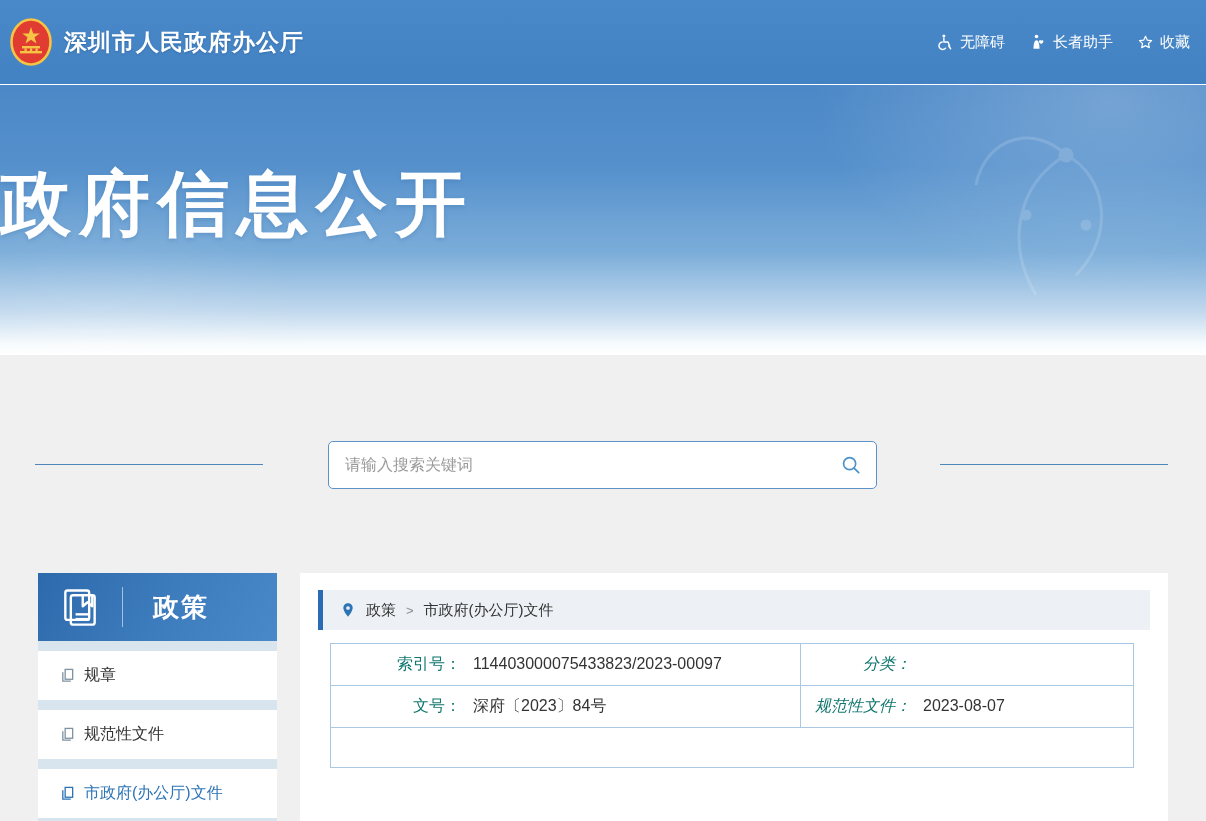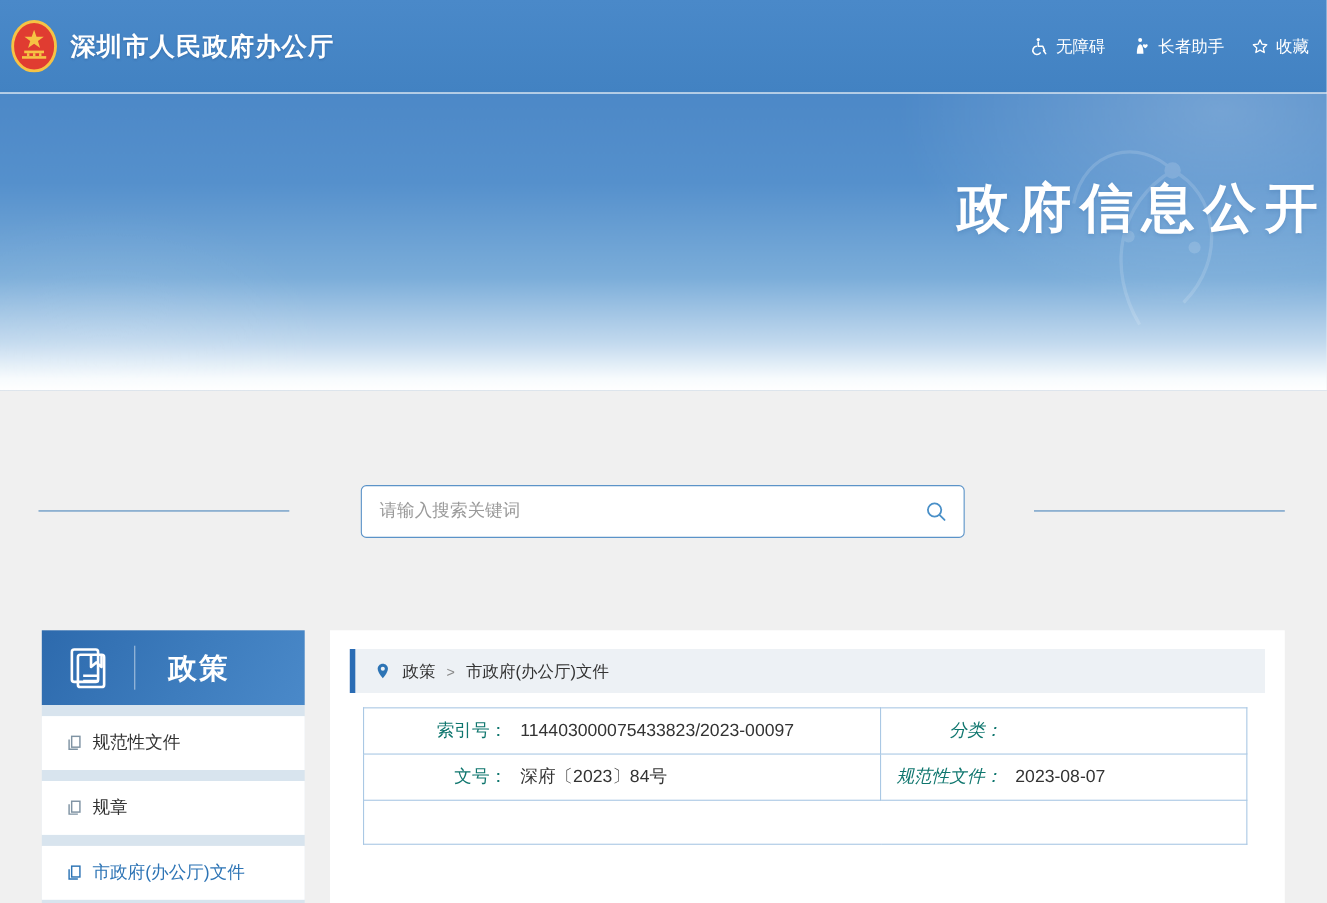--- a/index.html
+++ b/index.html
@@ -22,22 +22,22 @@
   
   .banner{
     position:absolute; left:0; top:84px; width:1206px; height:271px;
     background:
       radial-gradient(420px 260px at 92% 6%, rgba(255,255,255,.22), rgba(255,255,255,0) 70%),
       radial-gradient(300px 200px at 8% 90%, rgba(255,255,255,.10), rgba(255,255,255,0) 70%),
       linear-gradient(180deg,#4c88c7 0%,#5590cc 30%,#7badd9 62%,#c2d9ee 84%,#f7fbfd 96%,#ffffff 100%);
     border-top:1px solid rgba(255,255,255,.35);
   }
   .banner-title{
-    position:absolute; left:0; right:0; top:72px; text-align:right;
-    color:#fff; font-size:48px; font-weight:bold; letter-spacing:8px;
+    position:absolute; left:0; right:0; top:72px; text-align:left;
+    color:#fff; font-size:71px; font-weight:bold; letter-spacing:8px;
     text-shadow:0 2px 4px rgba(30,80,140,.18);
   }
   .petal{ position:absolute; opacity:.14; }
 
   
   .content{ position:absolute; left:0; top:355px; width:1206px; height:466px; background:#f0f0f0; }
 
   .deco-line{ position:absolute; top:109px; height:1px; background:#4d86bb; }
   .deco-line.left{ left:35px; width:228px; }
   .deco-line.right{ left:940px; width:228px; }
@@ -175,28 +175,28 @@
       </svg>
       <span class="vdiv"></span>
       <span class="sidebar-title">政策</span>
     </div>
     <div class="sidebar-items">
       <div class="sidebar-item">
         <svg width="15" height="15" viewBox="0 0 16 16">
           <rect class="pg" x="5.5" y="1.5" width="8" height="10.5" fill="none" stroke-width="1.4"></rect>
           <path class="pg" d="M3 4.5 v9.5 h8.5" fill="none" stroke-width="1.4"></path>
         </svg>
-        <span>规范性文件</span>
+        <span>规章</span>
       </div>
       <div class="sidebar-item">
         <svg width="15" height="15" viewBox="0 0 16 16">
           <rect class="pg" x="5.5" y="1.5" width="8" height="10.5" fill="none" stroke-width="1.4"></rect>
           <path class="pg" d="M3 4.5 v9.5 h8.5" fill="none" stroke-width="1.4"></path>
         </svg>
-        <span>规章</span>
+        <span>规范性文件</span>
       </div>
       <div class="sidebar-item active">
         <svg width="15" height="15" viewBox="0 0 16 16">
           <rect class="pg" x="5.5" y="1.5" width="8" height="10.5" fill="none" stroke-width="1.4"></rect>
           <path class="pg" d="M3 4.5 v9.5 h8.5" fill="none" stroke-width="1.4"></path>
         </svg>
         <span>市政府(办公厅)文件</span>
       </div>
     </div>
   </aside>

